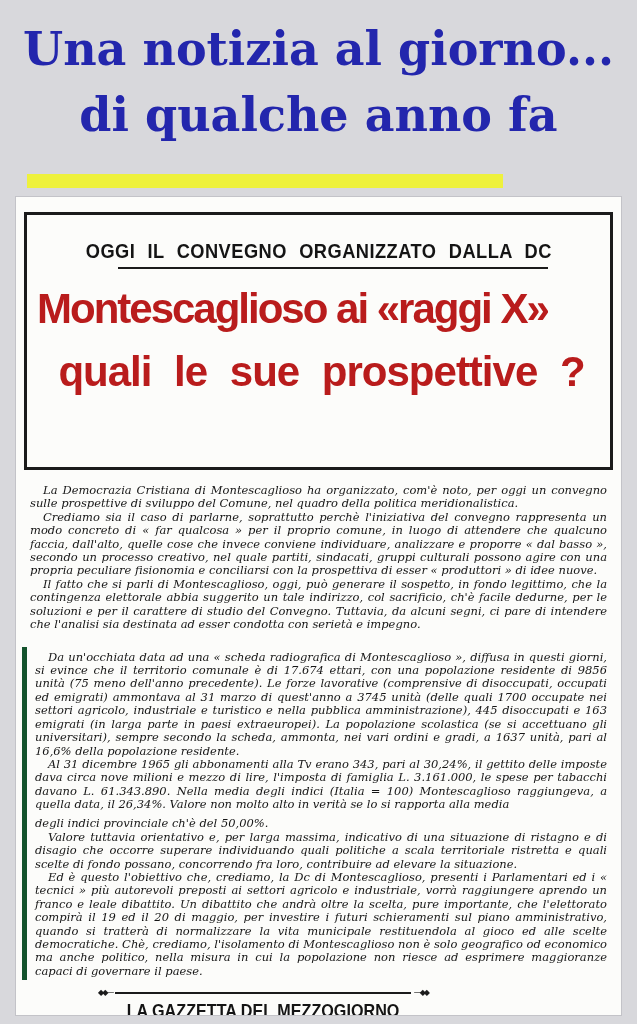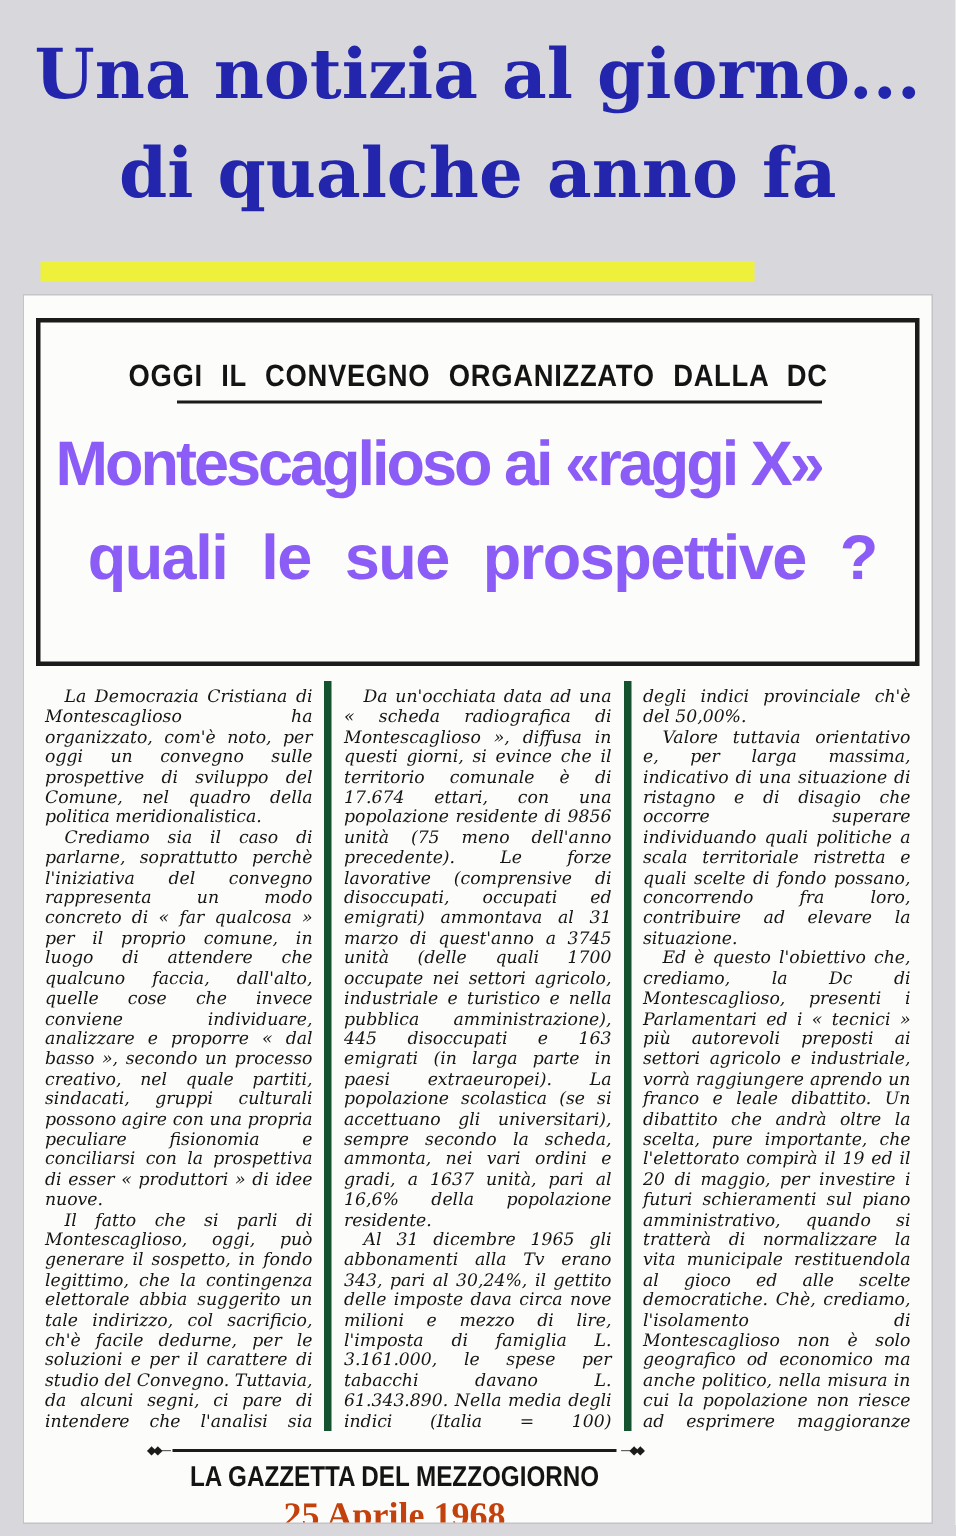--- a/index.html
+++ b/index.html
@@ -36,21 +36,21 @@
     width: 607px;
     height: 820px;
     background: #fcfcfa;
     border: 1px solid #c3c3c8;
     position: relative;
     overflow: hidden;
   }
 
   .headline-frame {
     margin: 15px 8px 0 8px;
-    height: 232px;
+    height: 258px;
     border: 3px solid #1b1b1b;
     text-align: center;
   }
   .kicker {
     display: inline-block;
     margin-top: 26px;
     font-weight: bold;
     font-size: 19px;
     letter-spacing: 0.5px;
     word-spacing: 7px;
@@ -59,21 +59,21 @@
   }
   .kicker-underline {
     width: 430px; height: 2px;
     background: #1b1b1b;
     margin: 4px auto 0 auto;
     position: relative; left: 14px;
   }
   .headline {
     text-align: left;
     padding: 8px 4px 0 10px;
-    color: #8b5cf6;
+    color: #b91c1c;
     font-weight: bold;
   }
   .headline-l1 {
     font-size: 42px;
     letter-spacing: -2px;
     line-height: 64px;
     white-space: nowrap;
   }
   .headline-l2 {
     font-size: 42px;
@@ -83,20 +83,21 @@
     white-space: nowrap;
     text-align: center;
   }
 
   
   .columns {
     display: flex;
     margin: 10px 6px 0 6px;
     height: 500px;
     overflow: hidden;
+    flex-direction: column;
   }
   .col {
     flex: 1 1 0;
     padding: 4px 8px 0 8px;
     font-family: "DejaVu Serif", serif;
     font-style: italic;
     font-size: 11.5px;
     line-height: 13.4px;
     text-align: justify;
     color: #151515;

